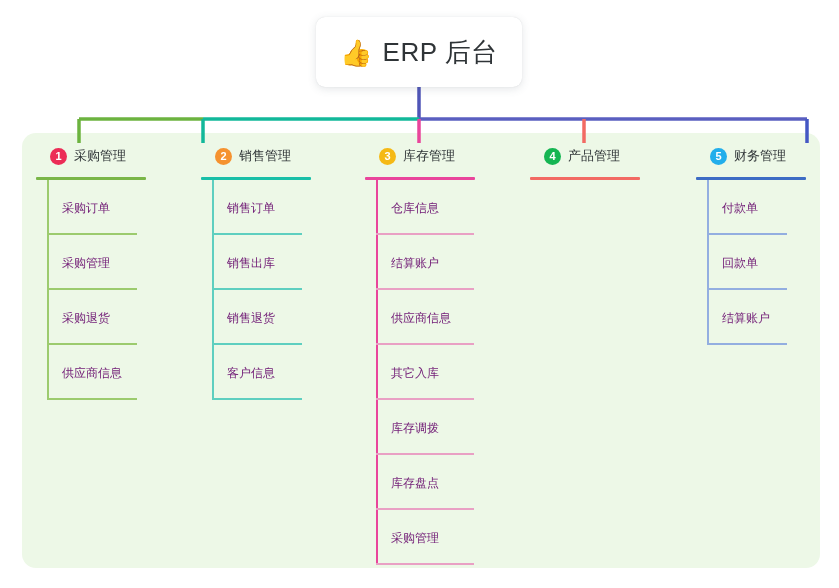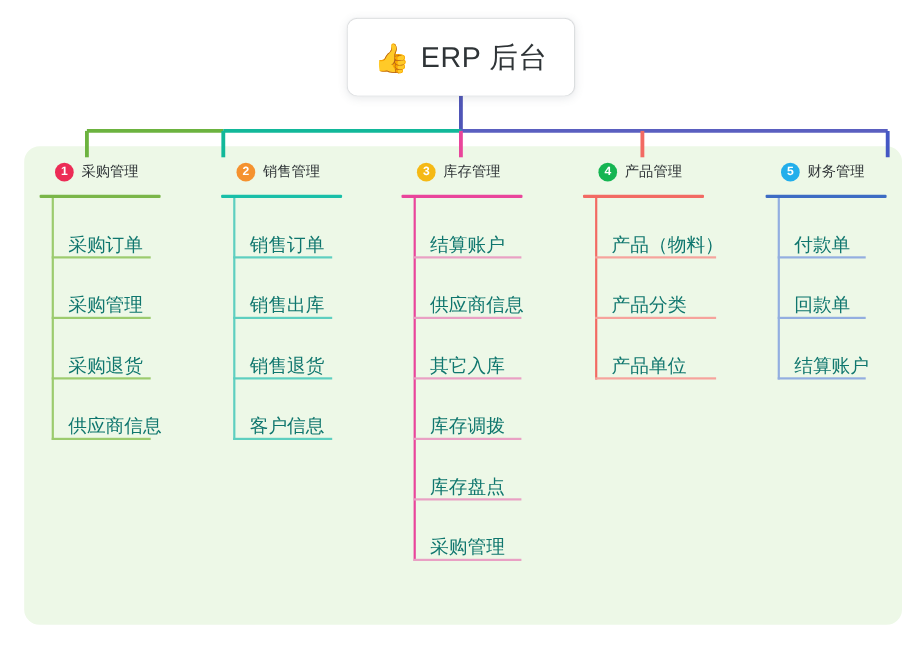--- a/index.html
+++ b/index.html
@@ -118,24 +118,24 @@
   }
   .leaf {
     position: relative;
     height: 55px;
     box-sizing: border-box;
     display: flex;
     align-items: flex-end;
     padding-left: 26px;
   }
   .leaf-label {
-    font-size: 17px;
-    color: #0f766e;
+    font-size: 12px;
+    color: #701a75;
     white-space: nowrap;
-    padding-bottom: 1px;
+    padding-bottom: 18px;
   }
   .leaf-rule {
     position: absolute;
     left: 11px;
     bottom: 0;
     height: 2px;
   }
 </style>
 </head>
 <body>
@@ -216,20 +216,24 @@
       </div>
       <div class="col" style="left: 365px;">
         <div class="col-head">
           <span class="badge" style="background: rgb(245, 185, 21);">3</span>
           <span class="head-label">库存管理</span>
         </div>
         <div class="head-rule" style="background: rgb(233, 69, 155); width: 110px;"></div>
         <div class="leaves">
           <div class="spine" style="background: rgb(233, 69, 155);"></div>
           <div class="leaf">
+            <span class="leaf-label">仓库信息</span>
+            <div class="leaf-rule" style="background: rgb(233, 160, 196); width: 98px;"></div>
+          </div>
+          <div class="leaf">
             <span class="leaf-label">结算账户</span>
             <div class="leaf-rule" style="background: rgb(233, 160, 196); width: 98px;"></div>
           </div>
           <div class="leaf">
             <span class="leaf-label">供应商信息</span>
             <div class="leaf-rule" style="background: rgb(233, 160, 196); width: 98px;"></div>
           </div>
           <div class="leaf">
             <span class="leaf-label">其它入库</span>
             <div class="leaf-rule" style="background: rgb(233, 160, 196); width: 98px;"></div>
@@ -247,35 +251,20 @@
             <div class="leaf-rule" style="background: rgb(233, 160, 196); width: 98px;"></div>
           </div>
         </div>
       </div>
       <div class="col" style="left: 530px;">
         <div class="col-head">
           <span class="badge" style="background: rgb(21, 181, 82);">4</span>
           <span class="head-label">产品管理</span>
         </div>
         <div class="head-rule" style="background: rgb(242, 106, 99); width: 110px;"></div>
-        <div class="leaves">
-          <div class="spine" style="background: rgb(242, 106, 99);"></div>
-          <div class="leaf">
-            <span class="leaf-label">产品（物料）</span>
-            <div class="leaf-rule" style="background: rgb(246, 163, 156); width: 110px;"></div>
-          </div>
-          <div class="leaf">
-            <span class="leaf-label">产品分类</span>
-            <div class="leaf-rule" style="background: rgb(246, 163, 156); width: 110px;"></div>
-          </div>
-          <div class="leaf">
-            <span class="leaf-label">产品单位</span>
-            <div class="leaf-rule" style="background: rgb(246, 163, 156); width: 110px;"></div>
-          </div>
-        </div>
       </div>
       <div class="col" style="left: 696px;">
         <div class="col-head">
           <span class="badge" style="background: rgb(34, 174, 235);">5</span>
           <span class="head-label">财务管理</span>
         </div>
         <div class="head-rule" style="background: rgb(61, 108, 196); width: 110px;"></div>
         <div class="leaves">
           <div class="spine" style="background: rgb(147, 174, 224);"></div>
           <div class="leaf">

